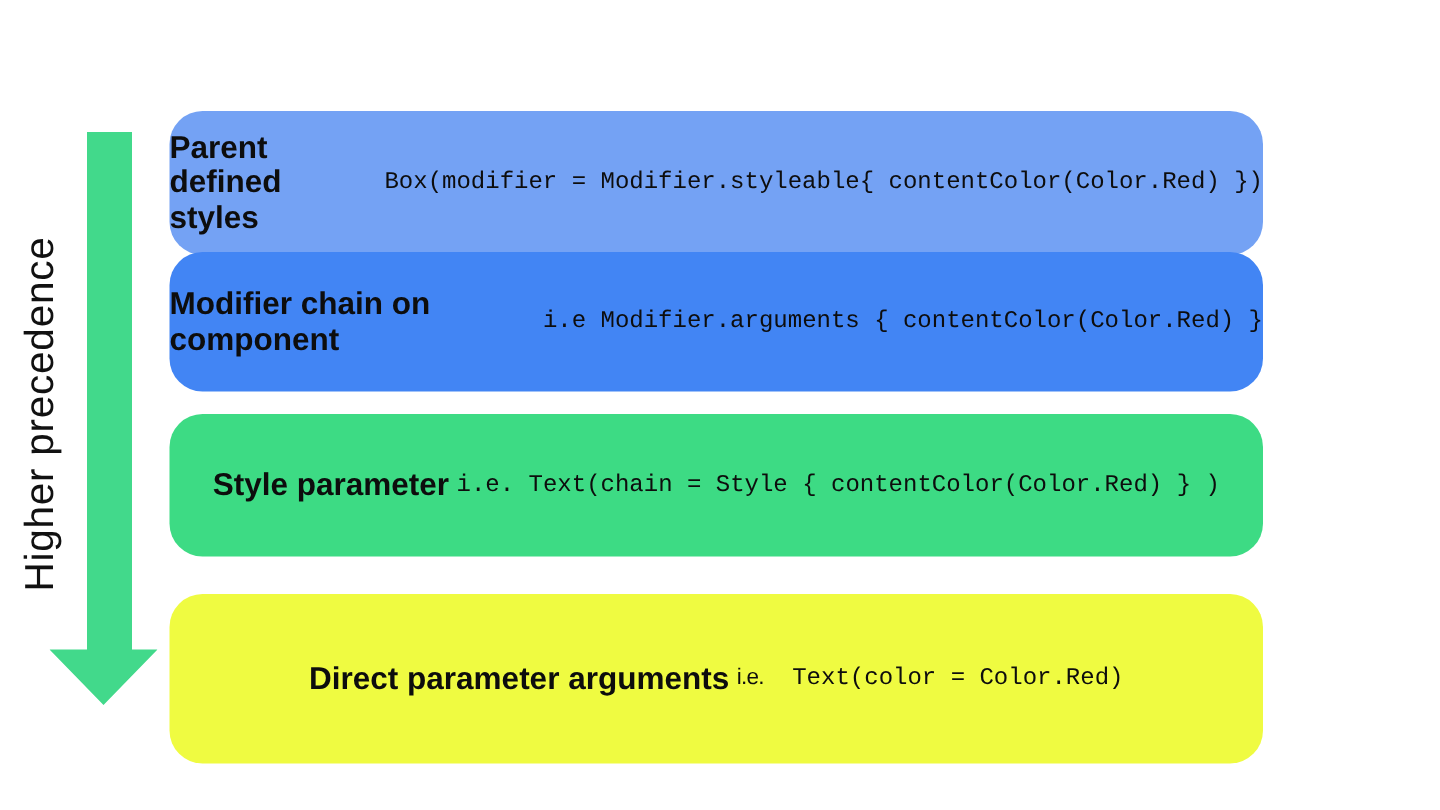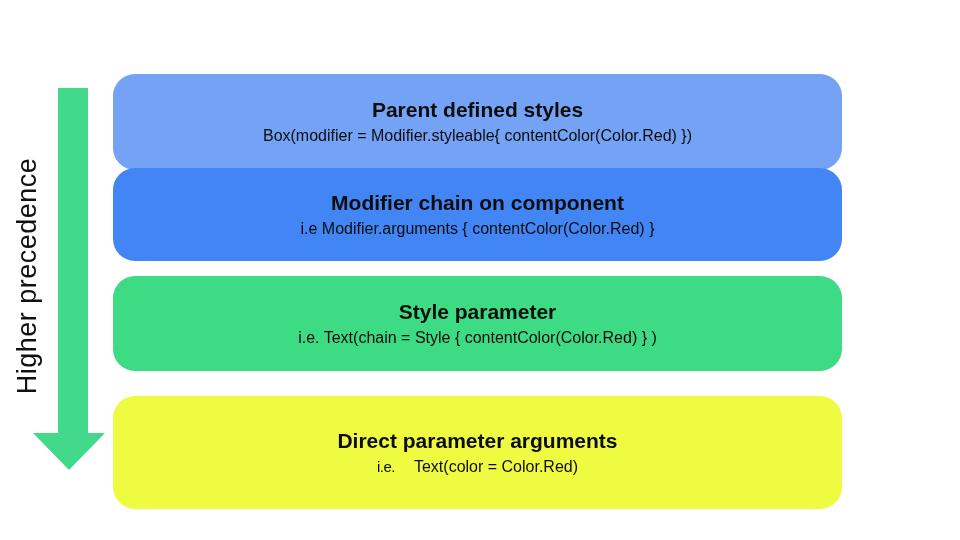--- a/index.html
+++ b/index.html
@@ -33,21 +33,21 @@
     width: 72px; height: 382px;
   }
 
   
   .pbox {
     position: absolute;
     left: 113px;
     width: 729px;
     border-radius: 22px;
     display: flex;
-    flex-direction: column;
+    flex-direction: row;
     align-items: center;
     justify-content: center;
     gap: 5px;
     color: #0d0d0d;
   }
   .pbox-1 { top: 74px;  height: 96px; }
   .pbox-2 { top: 168px; height: 93px; }
   .pbox-3 { top: 276px; height: 95px; }
   .pbox-4 { top: 396px; height: 113px; }
 
@@ -62,21 +62,21 @@
     line-height: 1.2;
   }
   .code-prefix {
     font-family: "Liberation Sans", sans-serif;
     font-size: 15px;
     margin-right: 19px;
     letter-spacing: -0.5px;
   }
   .code-prefix:empty { display: none; }
   .code-text {
-    font-family: Liberation Sans, sans-serif;
+    font-family: Liberation Mono, monospace;
     font-size: 16px;
     white-space: pre;
   }
 </style>
 </head>
 <body>
 
 <div class="canvas">
 
   <div class="arrow-label">Higher precedence</div>

